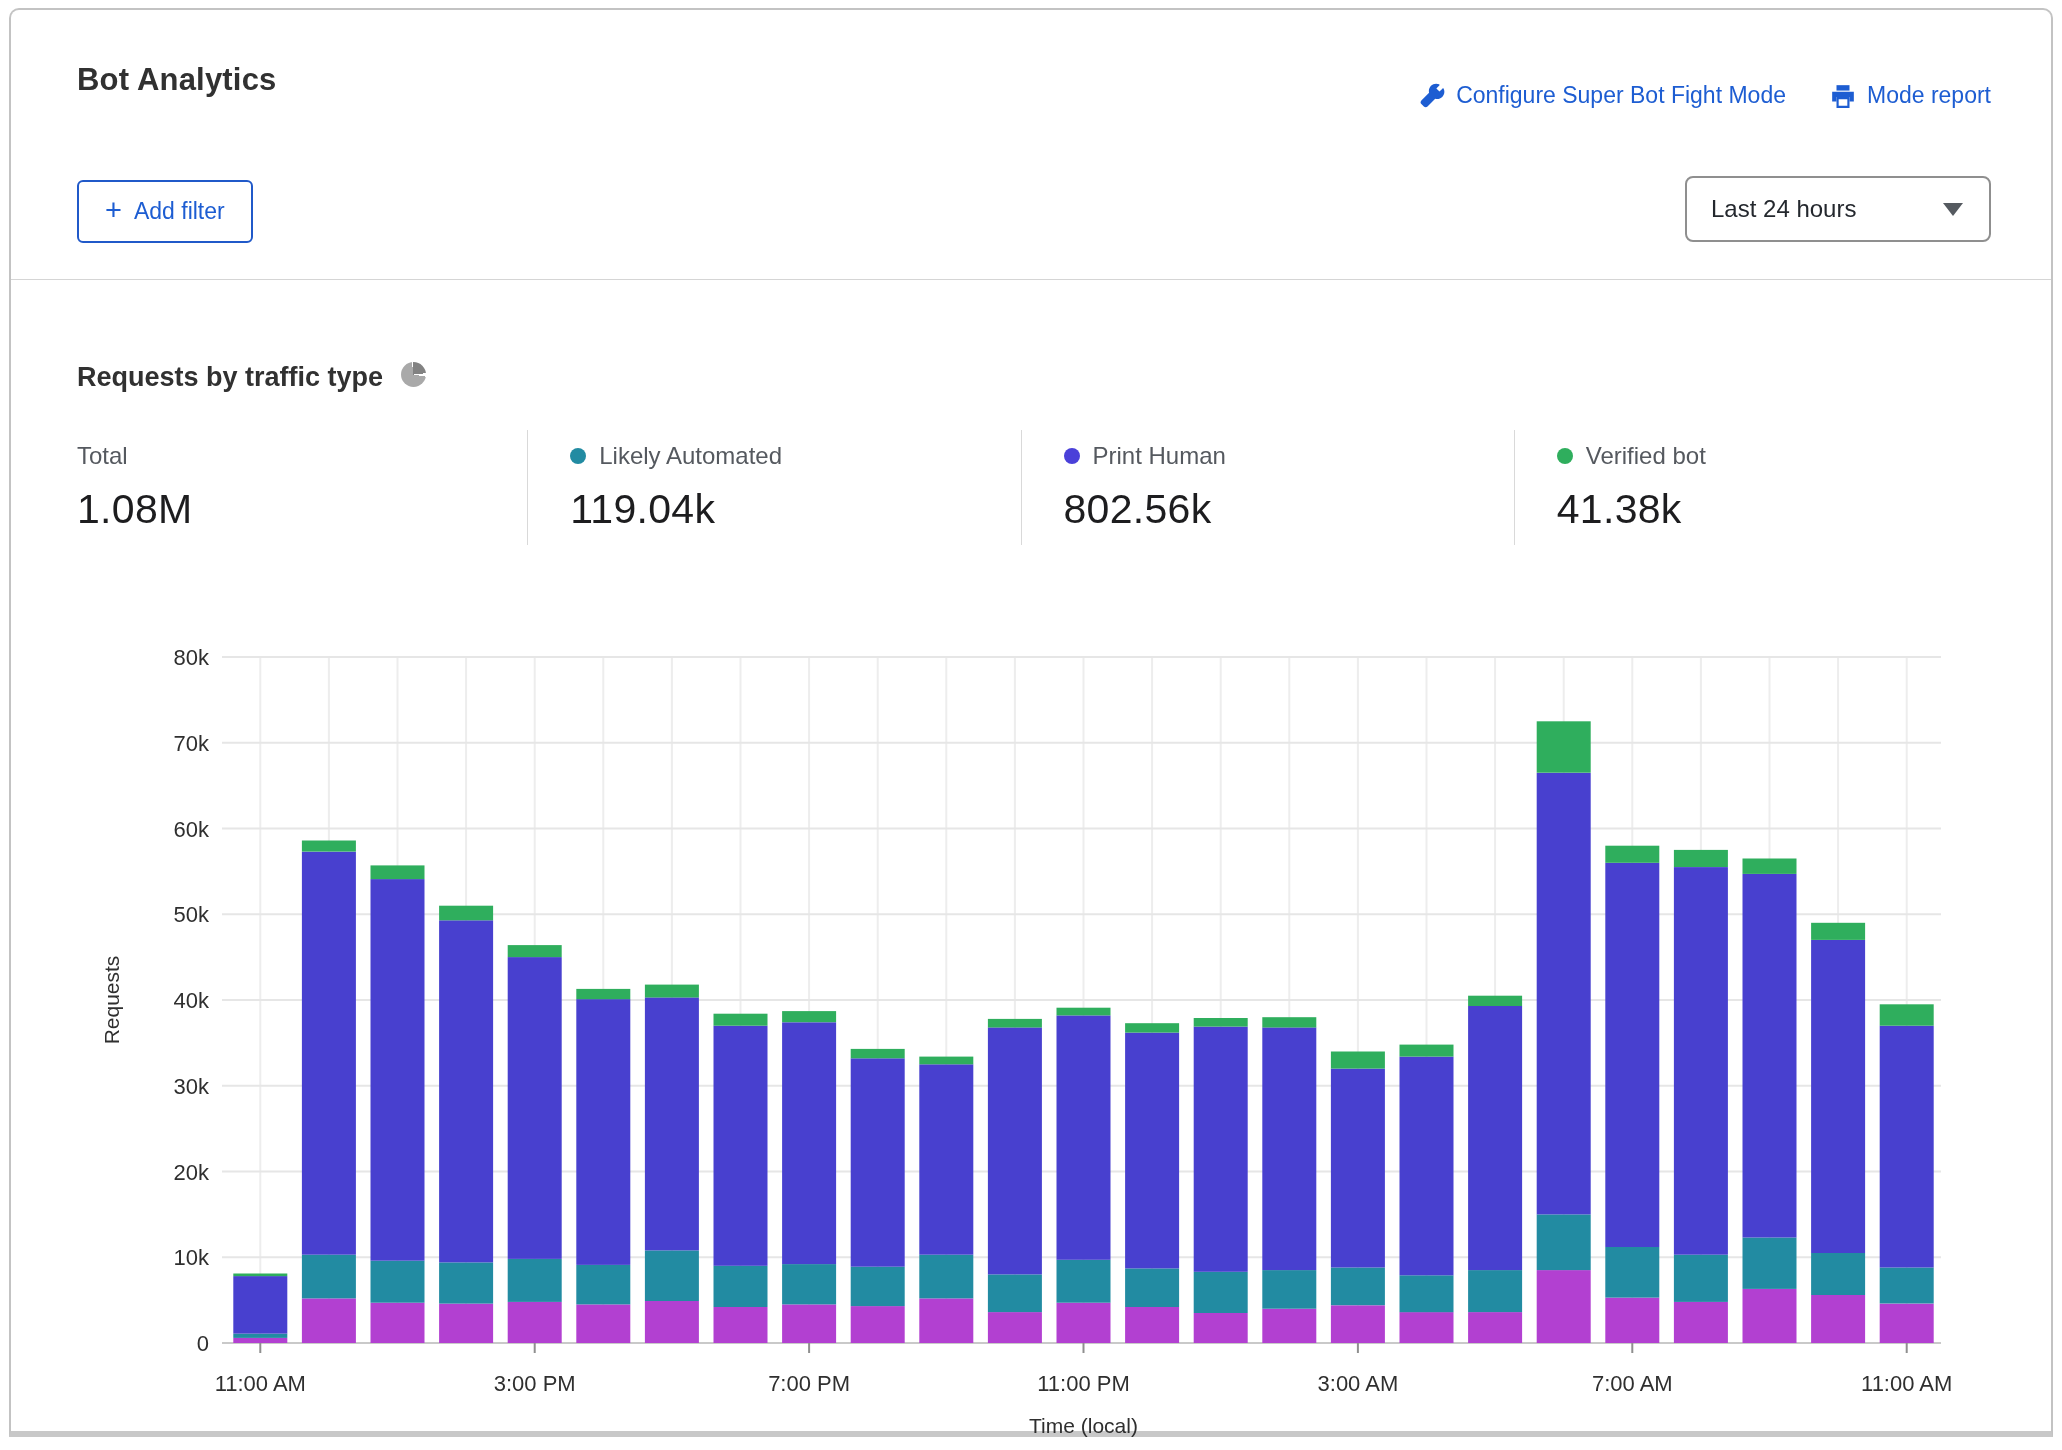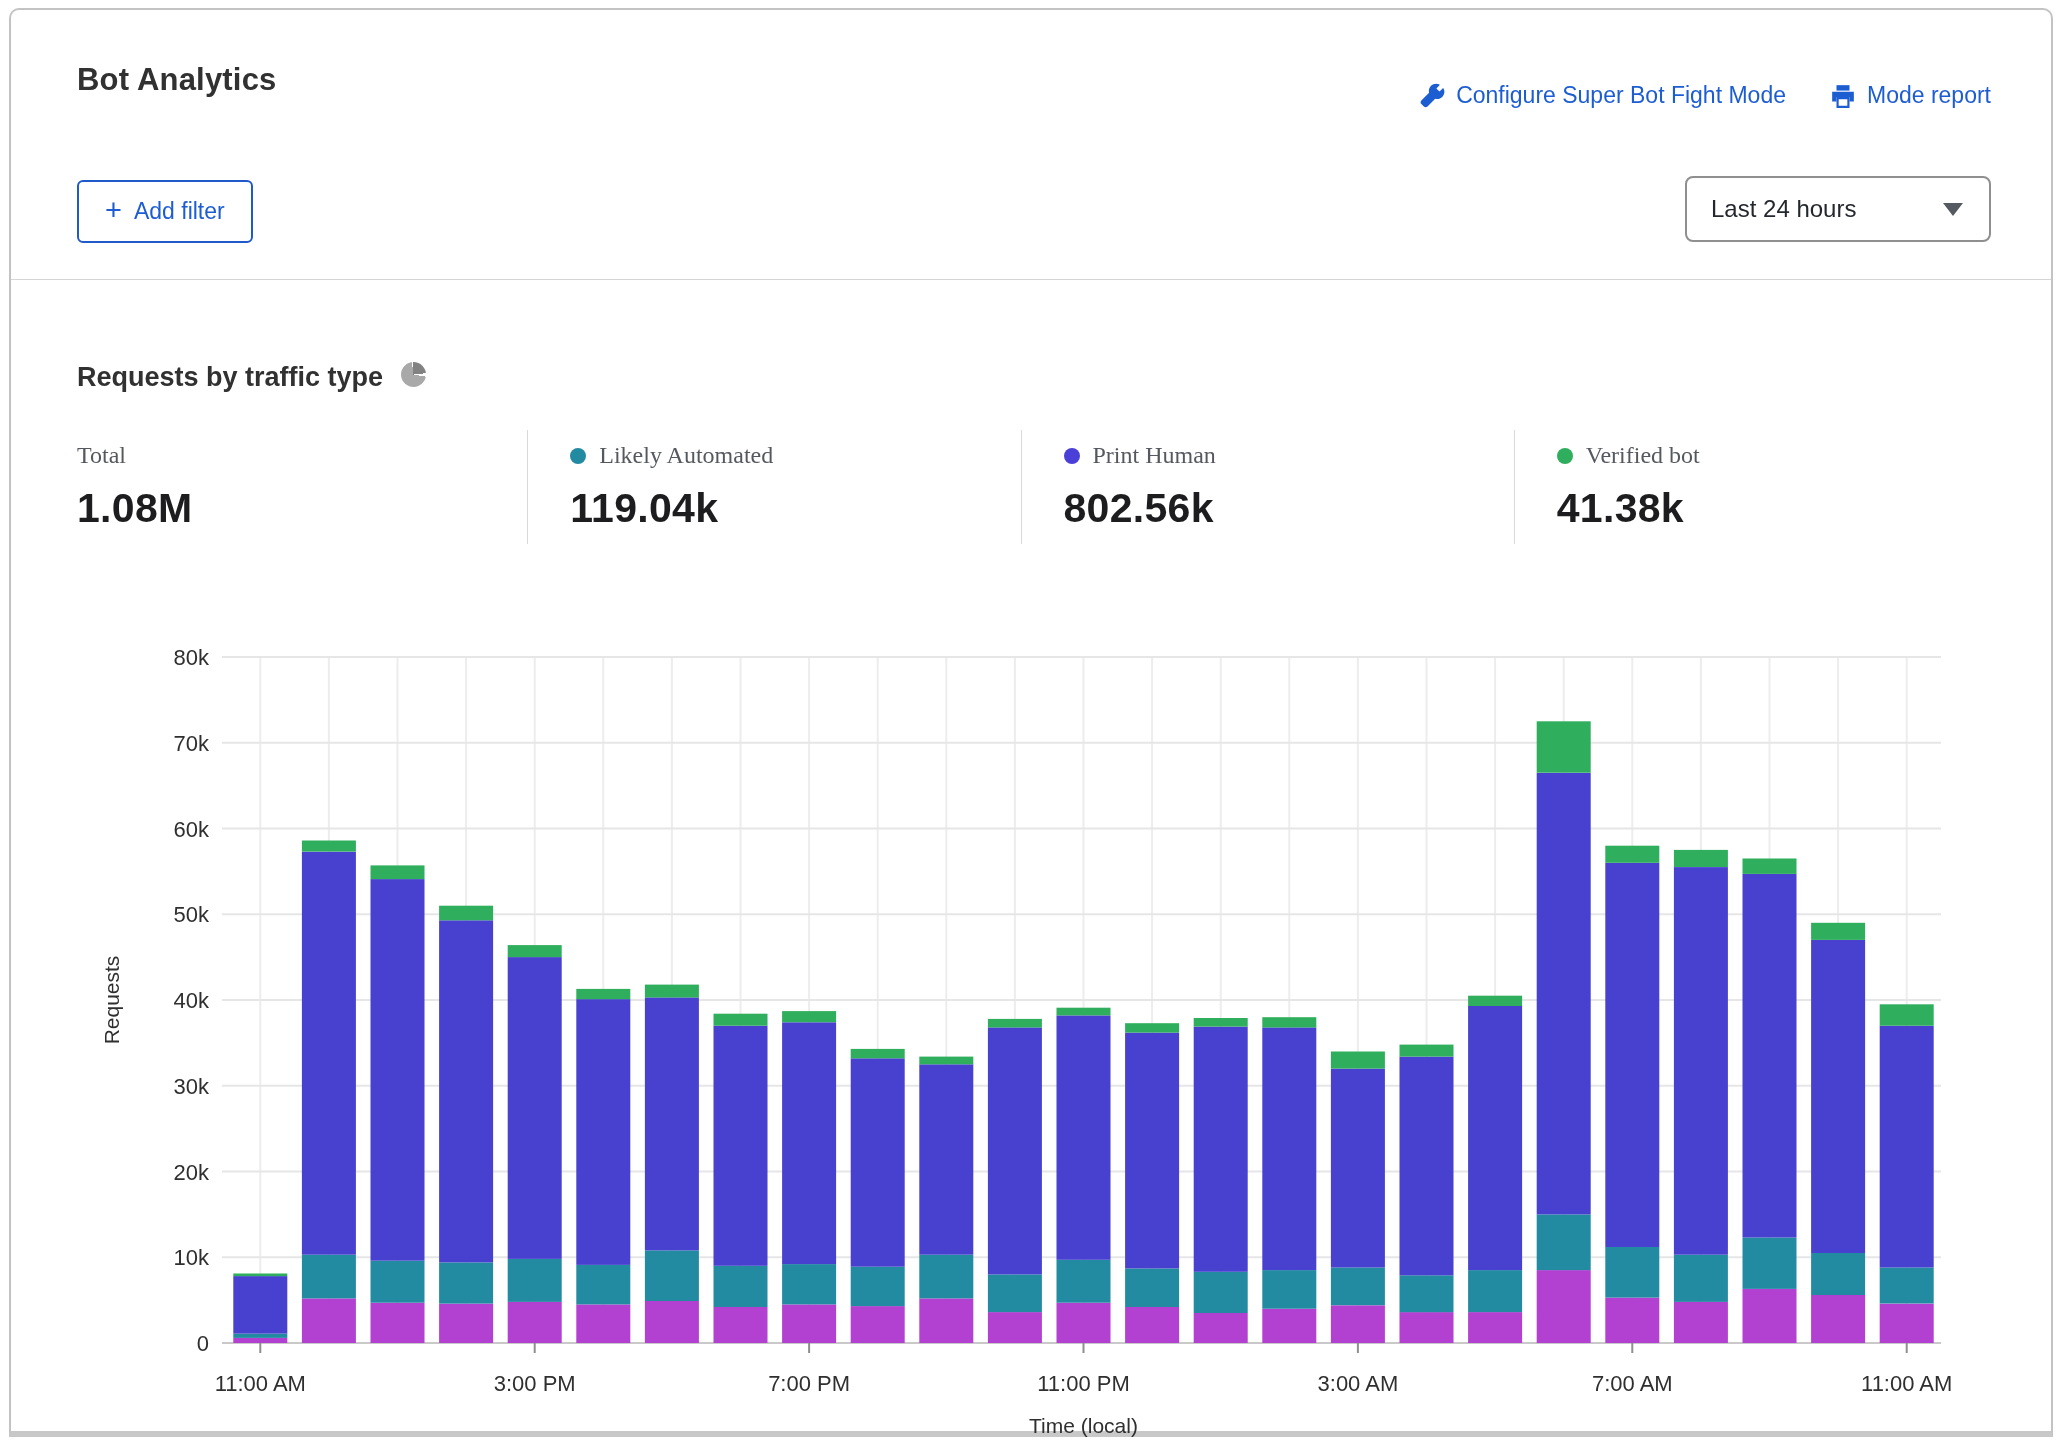--- a/index.html
+++ b/index.html
@@ -41,23 +41,23 @@
   .section-title-row { position:absolute; left:66px; top:352px; display:flex; gap:18px; }
   .section-title { font-size:27px; font-weight:700; color:#313131; }
   .pie-icon {
     width:25px; height:25px; border-radius:50%;
     background:conic-gradient(#828282 0deg 84deg, #ffffff 84deg 100deg, #a9a9a9 100deg 352deg, #ffffff 352deg 360deg);
   }
 
   .stats-row { position:absolute; left:66px; top:420px; width:1930px; display:flex; }
   .stat-block { flex:1 1 0; padding:12px 10px 12px 0; }
   .stat-block + .stat-block { border-left:1px solid #d9d9d9; padding-left:42px; }
-  .stat-label-row { display:flex; align-items:center; gap:13px; font-size:24px; color:#55595f;font-family:Liberation Serif, serif; }
+  .stat-label-row { display:flex; align-items:center; gap:13px; font-size:24px; color:#55595f; }
   .stat-dot { width:16px; height:16px; border-radius:50%; flex:0 0 auto; }
-  .stat-value { margin-top:16px; font-size:41px; font-weight:700; color:#1d1d1f; letter-spacing:.3px; }
+  .stat-value { margin-top:16px; font-size:41px; font-weight:400; color:#1d1d1f; letter-spacing:.3px; }
 
   .chart-wrap { position:absolute; left:0; top:620px; width:2062px; height:810px; }
   .chart-wrap svg text { font-family:"Liberation Sans", sans-serif; }
 </style>
 </head>
 <body>
 
 <div class="card">
 
   <div class="header-section">

